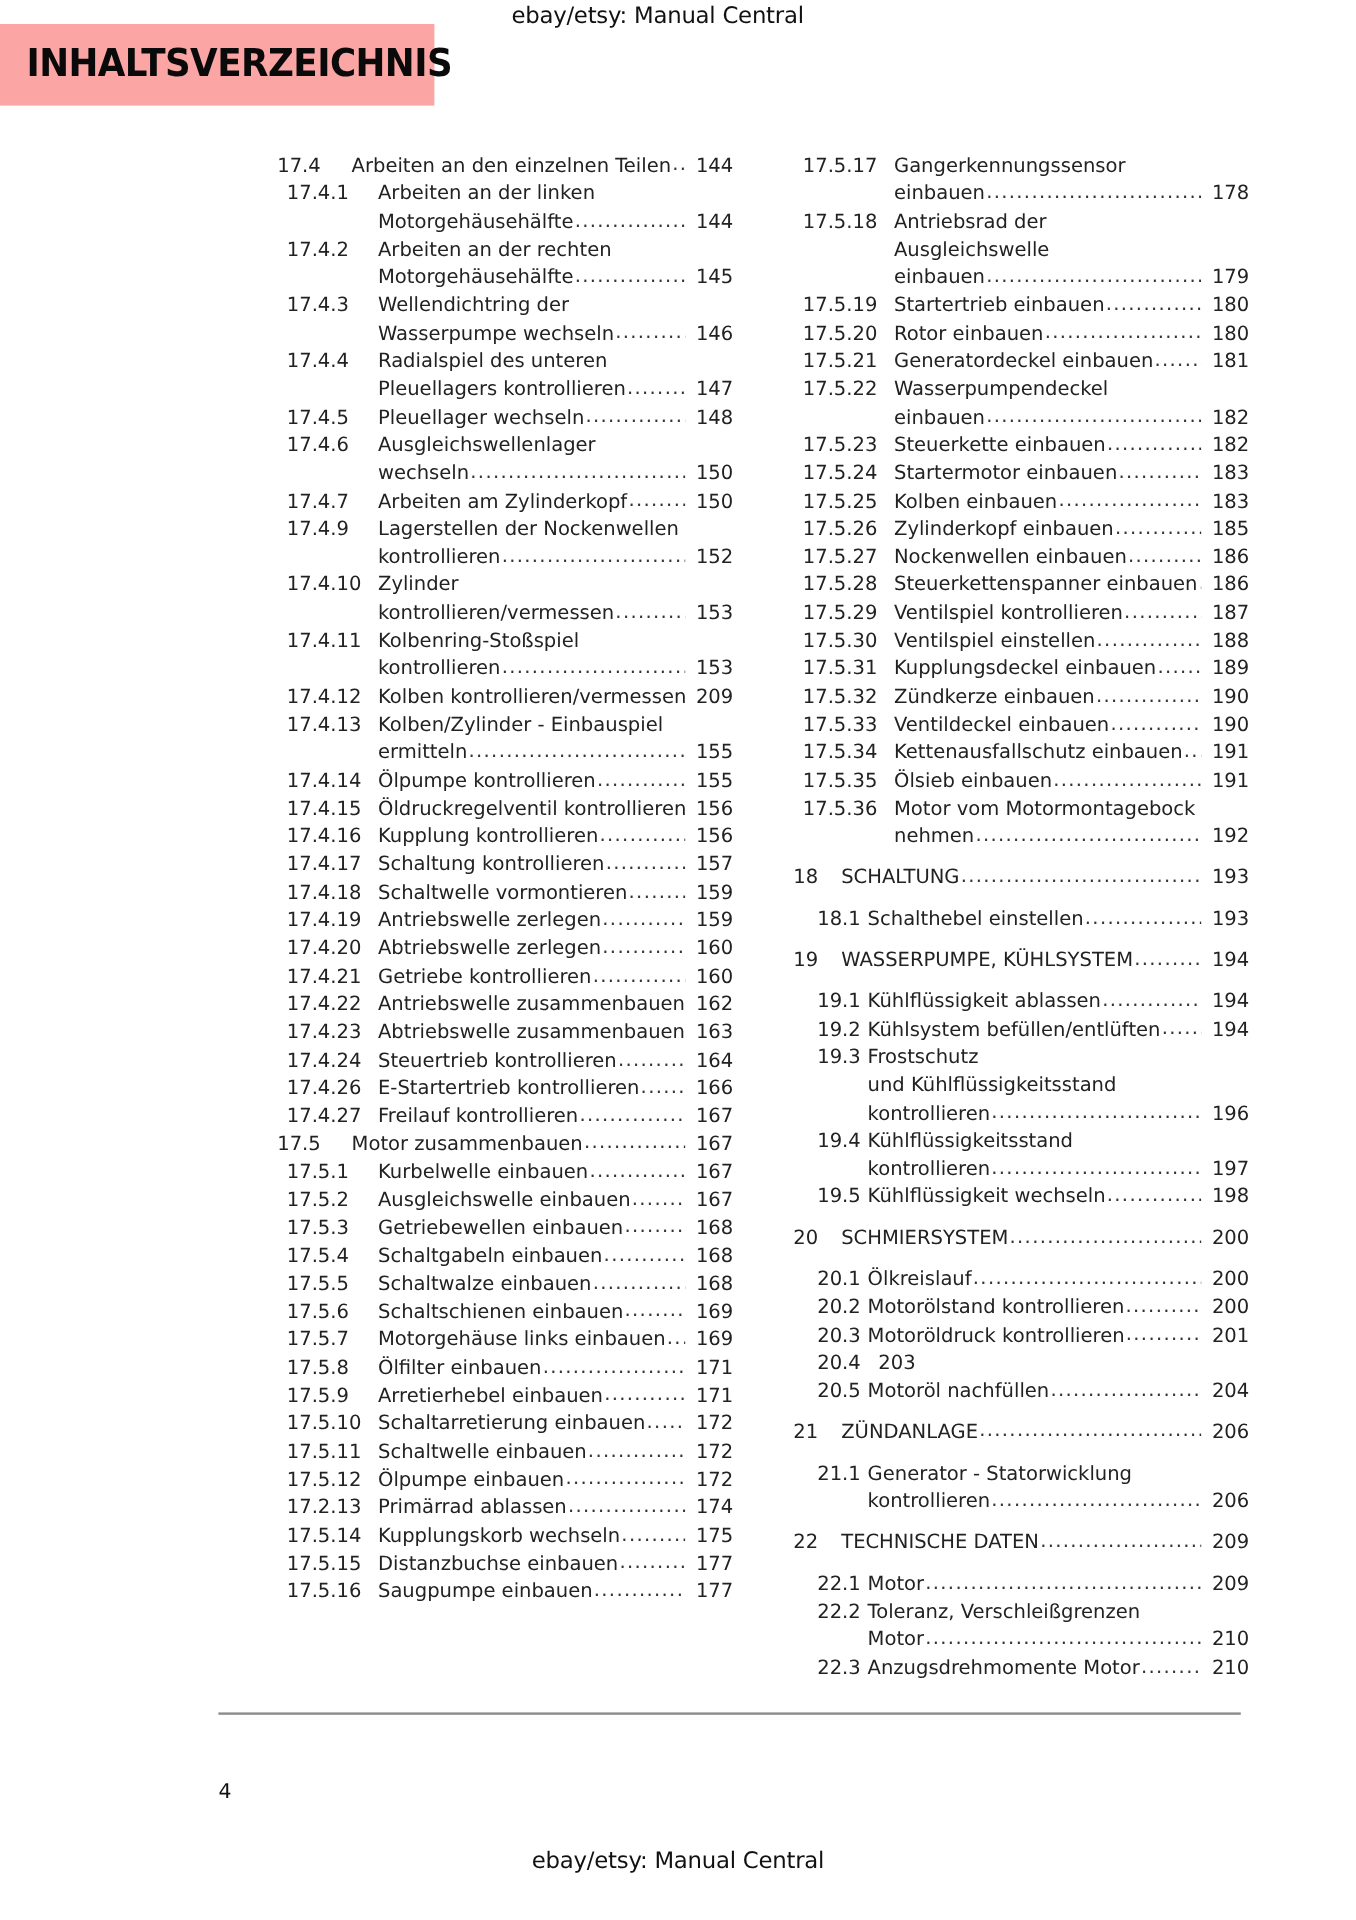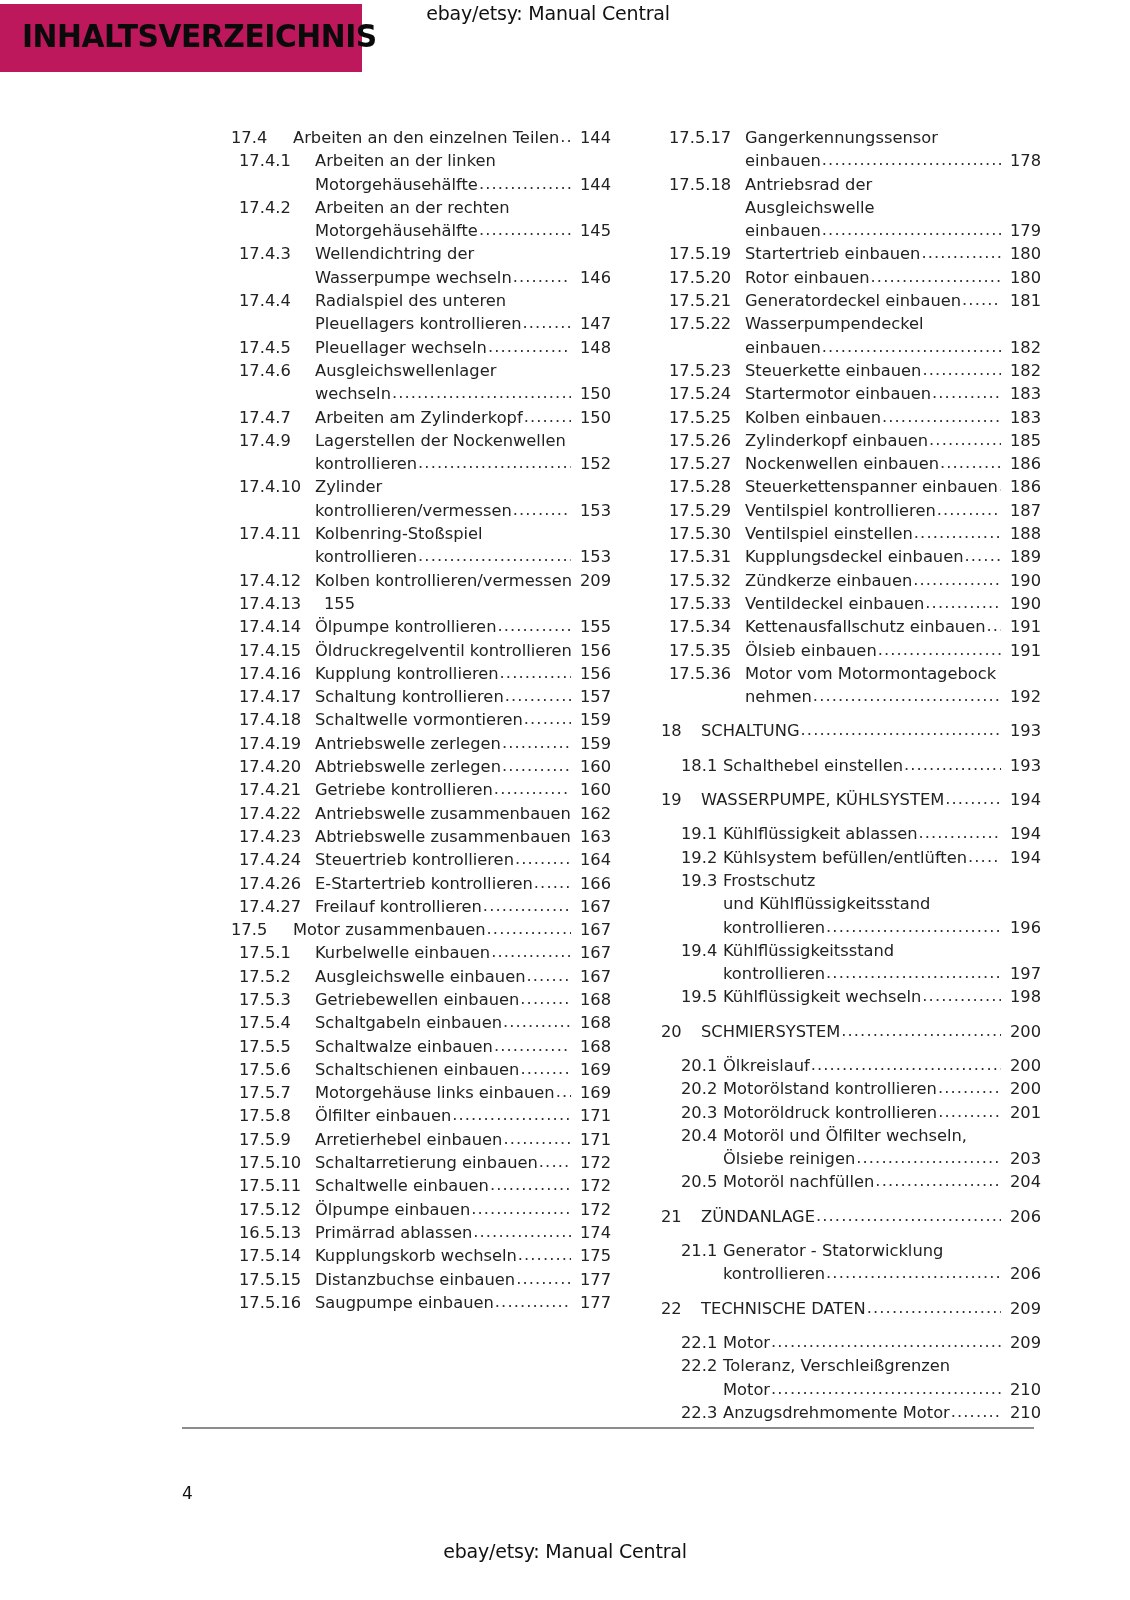--- a/index.html
+++ b/index.html
@@ -39,24 +39,24 @@
     font-family: "DejaVu Sans", "Liberation Sans", sans-serif;
     font-size: 19px;
     letter-spacing: -0.2px;
     color: #111;
   }
 
   
   .title-banner {
     position: absolute;
     left: 0;
-    top: 4px;
+    top: 20px;
     width: 362px;
     height: 68px;
-    background: #be185d;
+    background: #fca5a5;
   }
   .title-banner .title-text {
     position: absolute;
     left: 22px;
     top: 13px;
     font-family: "DejaVu Sans", "Liberation Sans", sans-serif;
     font-weight: 700;
     font-size: 32px;
     letter-spacing: -0.5px;
     color: #0a0a0a;
@@ -295,20 +295,27 @@
         <span class="body">
           <span class="line leader">
             <span class="txt">Kolben kontrollieren/vermessen</span>
             <span class="dots"></span>
           </span>
         </span>
         <span class="page">209</span>
       </div>
       <div class="entry lvl-3">
         <span class="num">17.4.13</span>
+        <span class="body">
+          <span class="line">Kolben/Zylinder - Einbauspiel</span>
+          <span class="line leader">
+            <span class="txt">ermitteln</span>
+            <span class="dots"></span>
+          </span>
+        </span>
         <span class="page">155</span>
       </div>
       <div class="entry lvl-3">
         <span class="num">17.4.14</span>
         <span class="body">
           <span class="line leader">
             <span class="txt">Ölpumpe kontrollieren</span>
             <span class="dots"></span>
           </span>
         </span>
@@ -558,21 +565,21 @@
         <span class="num">17.5.12</span>
         <span class="body">
           <span class="line leader">
             <span class="txt">Ölpumpe einbauen</span>
             <span class="dots"></span>
           </span>
         </span>
         <span class="page">172</span>
       </div>
       <div class="entry lvl-3">
-        <span class="num">16.5.13</span>
+        <span class="num">17.2.13</span>
         <span class="body">
           <span class="line leader">
             <span class="txt">Primärrad ablassen</span>
             <span class="dots"></span>
           </span>
         </span>
         <span class="page">174</span>
       </div>
       <div class="entry lvl-3">
         <span class="num">17.5.14</span>
@@ -928,27 +935,20 @@
         <span class="body">
           <span class="line leader">
             <span class="txt">Motoröldruck kontrollieren</span>
             <span class="dots"></span>
           </span>
         </span>
         <span class="page">201</span>
       </div>
       <div class="entry lvl-sub">
         <span class="num">20.4</span>
-        <span class="body">
-          <span class="line">Motoröl und Ölfilter wechseln,</span>
-          <span class="line leader">
-            <span class="txt">Ölsiebe reinigen</span>
-            <span class="dots"></span>
-          </span>
-        </span>
         <span class="page">203</span>
       </div>
       <div class="entry lvl-sub">
         <span class="num">20.5</span>
         <span class="body">
           <span class="line leader">
             <span class="txt">Motoröl nachfüllen</span>
             <span class="dots"></span>
           </span>
         </span>

